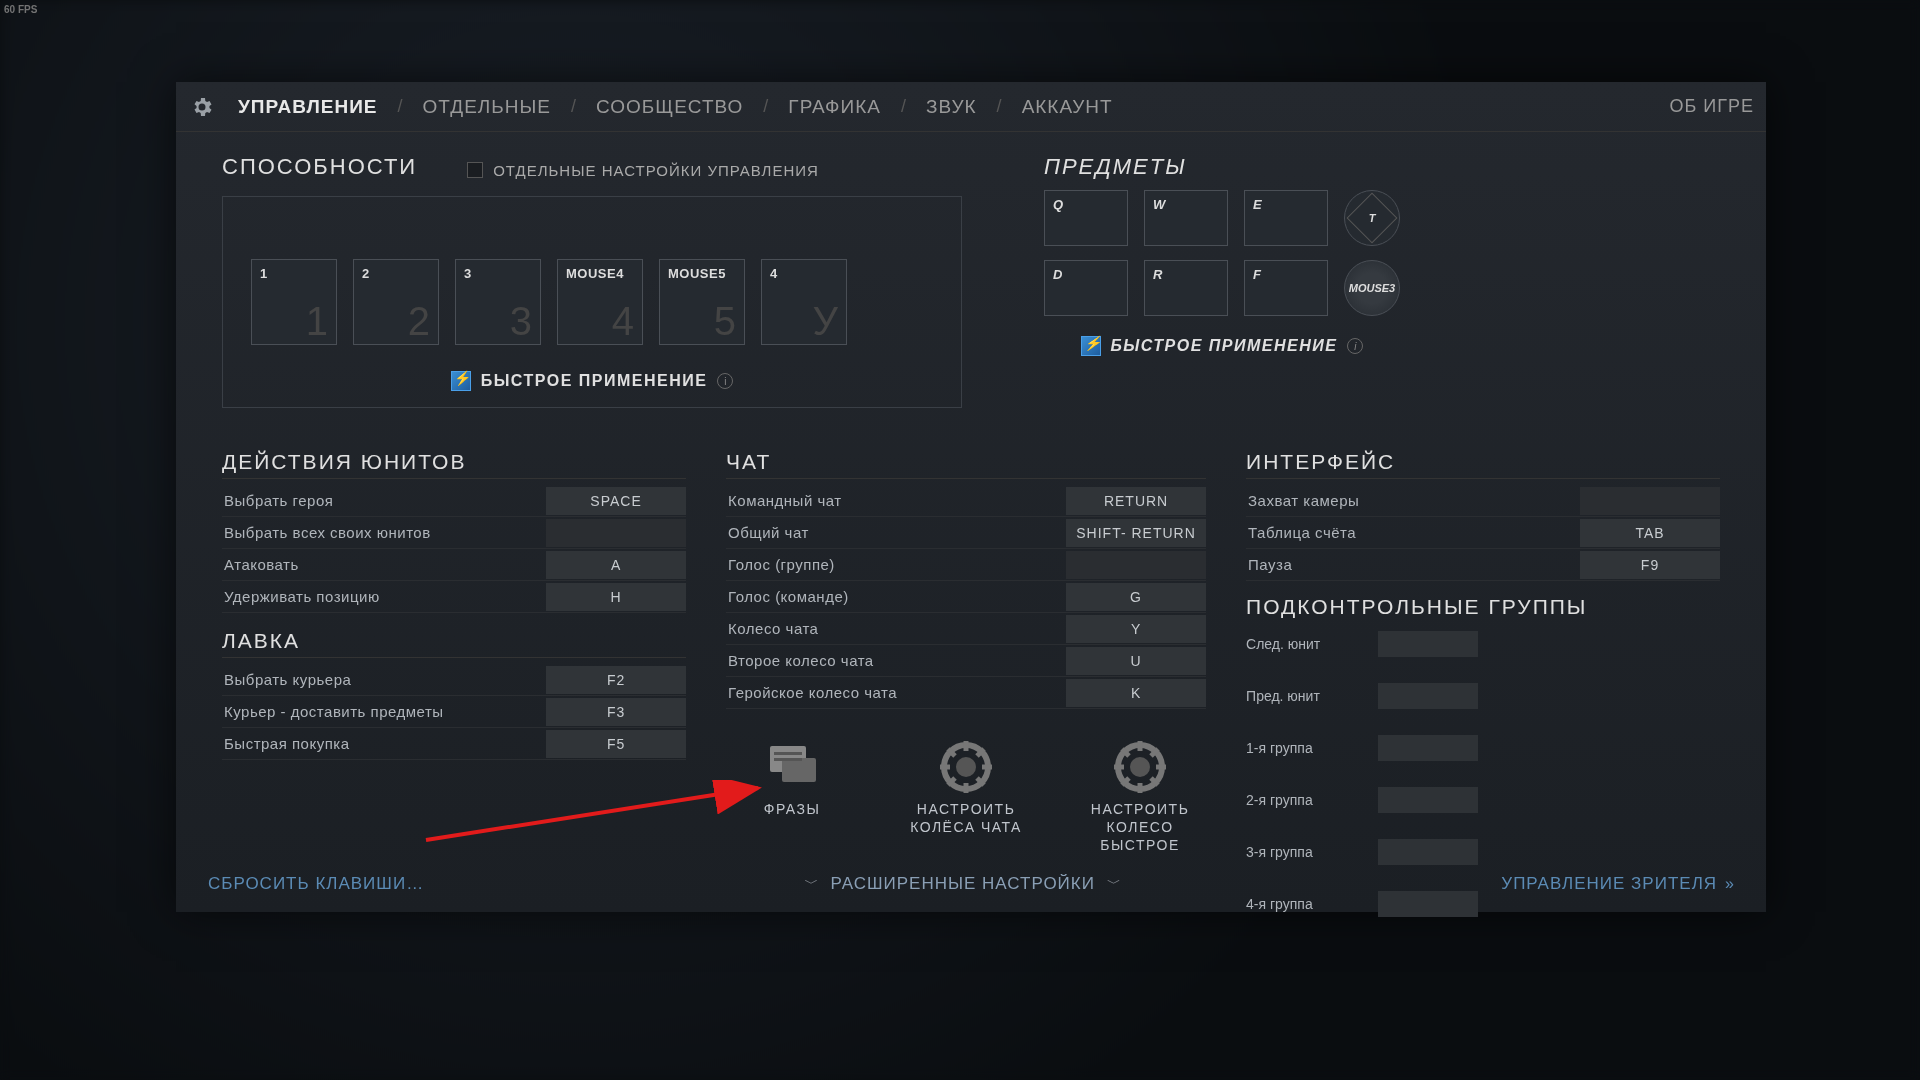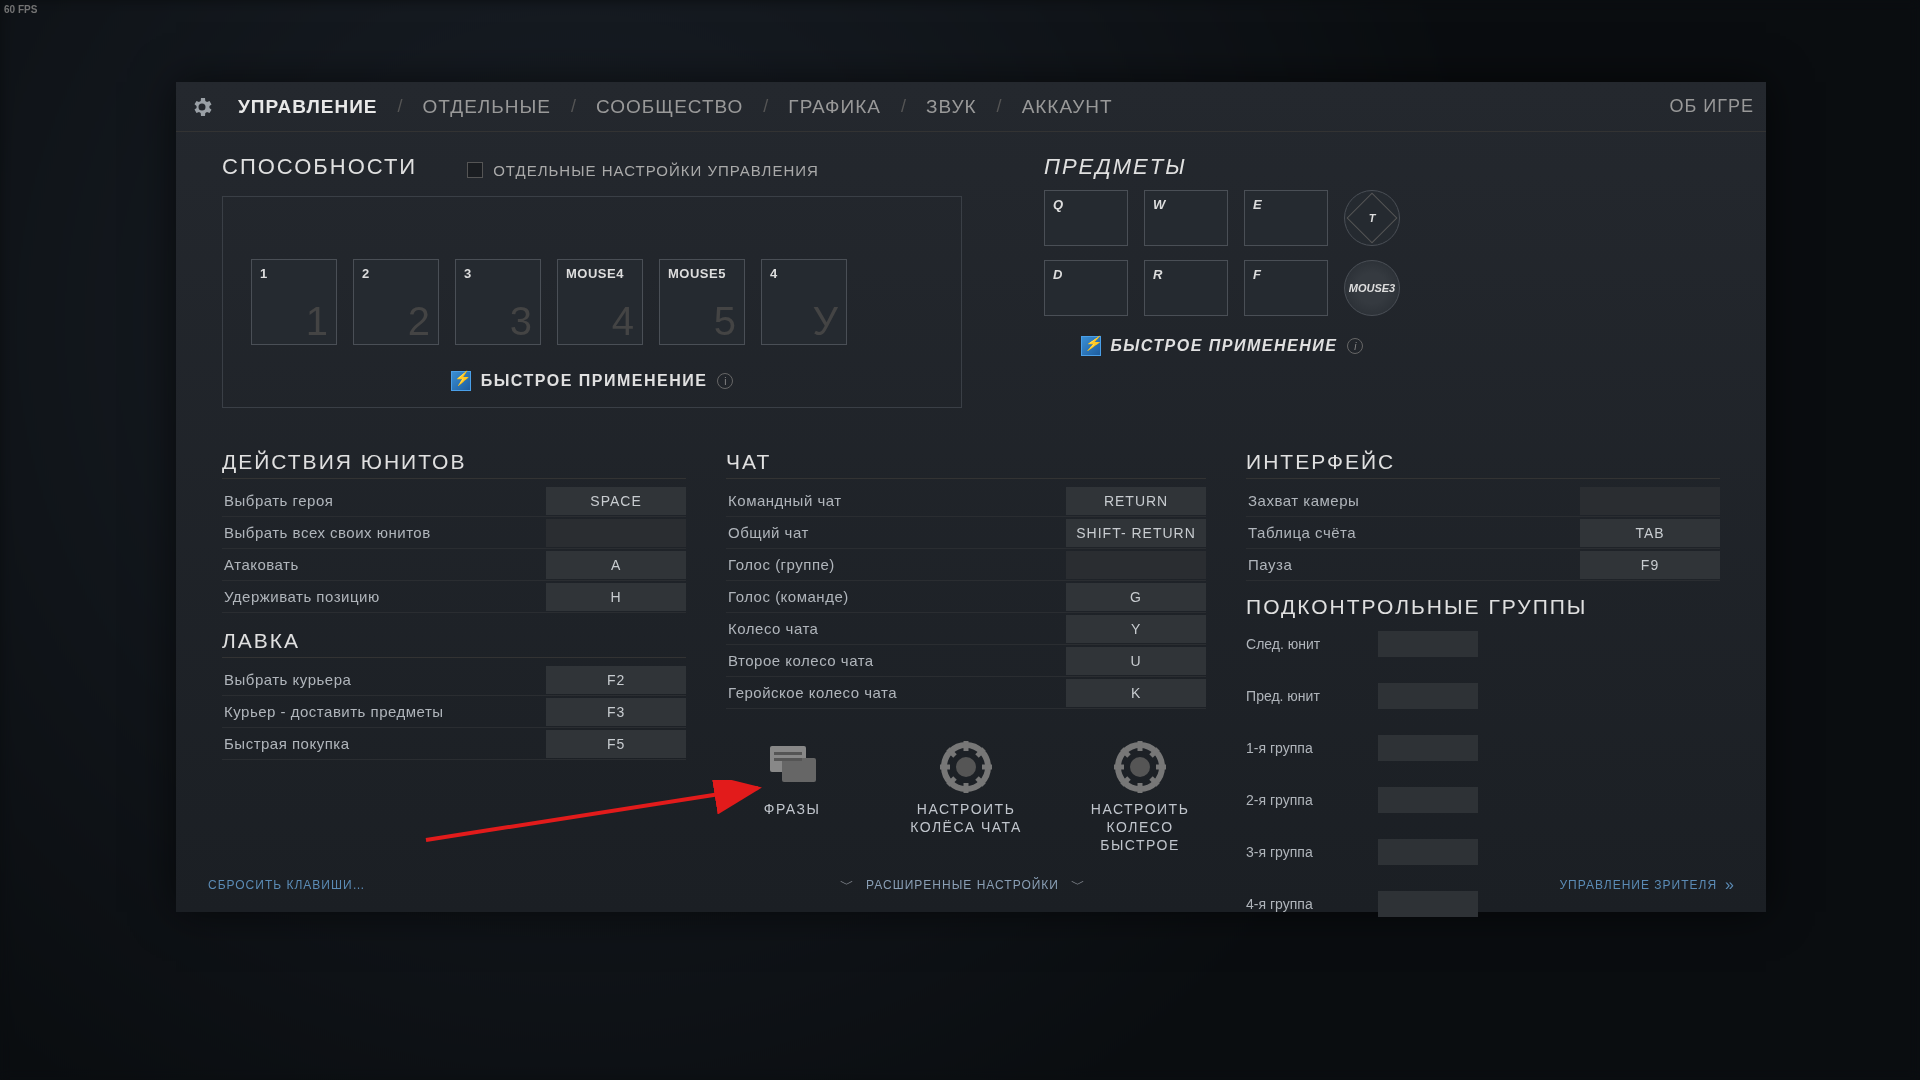--- a/index.html
+++ b/index.html
@@ -57,21 +57,21 @@
 .cg-cell{display:flex;align-items:center;width:232px;height:30px;}
 .cg-label{flex:1;font-size:14px;color:#b0b5bb;}
 .cg-key{width:100px;height:26px;background:#2e3236;cursor:pointer;}
 
 .wheels{display:flex;gap:42px;margin-top:30px;justify-content:center;}
 .wheel-btn{display:flex;flex-direction:column;align-items:center;gap:6px;cursor:pointer;width:140px;}
 .wheel-ic{width:60px;height:55px;display:flex;align-items:center;justify-content:center;}
 .wheel-lbl{font-size:14px;letter-spacing:1.5px;color:#c0c5cc;text-align:center;line-height:1.3;}
 
 .footer{position:absolute;bottom:18px;left:0;right:0;display:flex;align-items:center;padding:0 32px;}
-.ftxt{font-size:12px;letter-spacing:1px;color:#5b8bb5;cursor:pointer;}
+.ftxt{font-size:17px;letter-spacing:1px;color:#5b8bb5;cursor:pointer;}
 .fcenter{flex:1;display:flex;justify-content:center;align-items:center;gap:12px;}
 .fchev{color:#7a7f86;font-size:14px;}
 .fright{display:flex;align-items:center;gap:8px;}
 
 .arrow{position:absolute;pointer-events:none;z-index:30;}
 .lower-cols{display:flex;gap:40px;margin-top:0;}
 </style>
 </head>
 <body>
 

